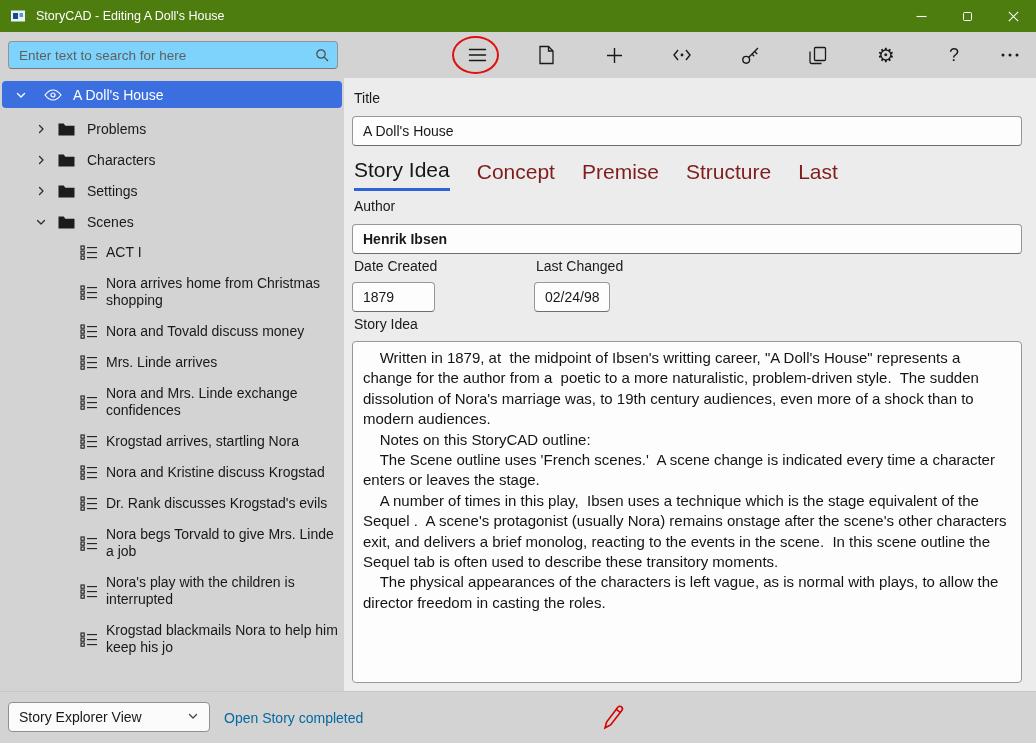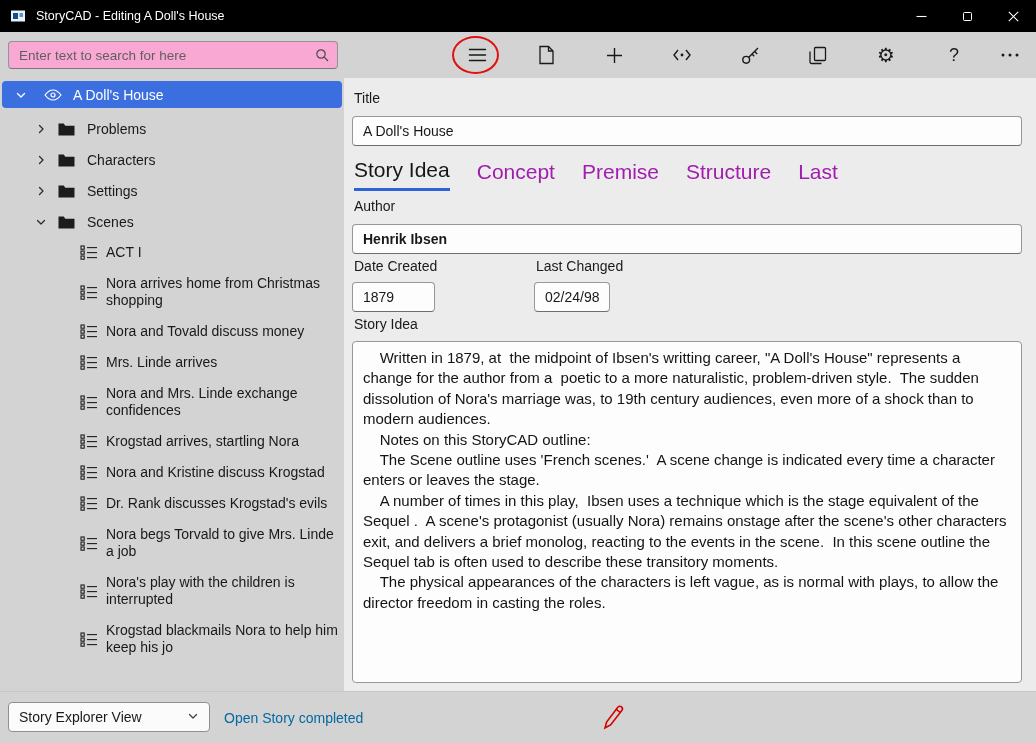--- a/index.html
+++ b/index.html
@@ -5,30 +5,30 @@
   * { box-sizing: border-box; margin: 0; padding: 0; }
   html,body { width:1036px; height:743px; }
   body {
     position: relative;
     background:#d3d3d3;
     font-family:"Liberation Sans","DejaVu Sans",sans-serif;
     overflow:hidden;
     color:#191919;
   }
   
-  .titlebar{position:absolute;top:0;left:0;right:0;height:32px;background:#000000;display:flex;align-items:center;color:#fff;}
+  .titlebar{position:absolute;top:0;left:0;right:0;height:32px;background:#4d7c0f;display:flex;align-items:center;color:#fff;}
   .appicon{margin-left:10px;display:flex;}
   .wtitle{margin-left:10px;font-size:12.5px;}
   .wbtns{margin-left:auto;display:flex;height:100%;}
   .wbtn{width:46px;height:100%;display:flex;align-items:center;justify-content:center;background:none;border:0;}
   .maxglyph{width:9px;height:9px;border:1.2px solid #fff;border-radius:1.5px;display:block;}
   
   .toolbar{position:absolute;top:32px;left:0;right:0;height:46px;background:#d3d3d3;}
   .searchbox{position:absolute;left:8px;top:9px;width:330px;height:28px;}
-  .searchinput{width:100%;height:100%;background:#f9a8d4;border:1px solid #939393;border-bottom-color:#787878;border-radius:4px;padding:0 30px 0 10px;font-family:inherit;font-size:13.5px;color:#333;}
+  .searchinput{width:100%;height:100%;background:#7dd3fc;border:1px solid #939393;border-bottom-color:#787878;border-radius:4px;padding:0 30px 0 10px;font-family:inherit;font-size:13.5px;color:#333;}
   .searchinput::placeholder{color:#5f5f5f;}
   .searchicon{position:absolute;right:9px;top:7px;}
   .tbtn{position:absolute;top:10px;width:26px;height:26px;display:flex;align-items:center;justify-content:center;background:none;border:0;color:#191919;font-family:inherit;}
   .gearglyph{font-size:20px;line-height:1;}
   .helpglyph{font-size:18px;line-height:1;}
   .annotcircle{position:absolute;left:452px;top:36px;width:47px;height:38px;border:2.6px solid #e01010;border-radius:50%;z-index:5;}
   
   .sidebar{position:absolute;top:78px;left:0;width:344px;bottom:52px;background:#d3d3d3;overflow:hidden;font-size:14px;}
   .trow{display:flex;align-items:center;}
   .chev{width:14px;display:flex;justify-content:center;flex:none;color:#2c2c2c;}
@@ -40,21 +40,21 @@
   .folderrow .ticon{margin-left:10px;display:flex;}
   .folderrow .tlabel{margin-left:12px;}
   .scenerow{padding:7px 4px 7px 80px;}
   .scenerow .ticon{display:flex;flex:none;}
   .scenerow .tlabel{margin-left:8px;max-width:234px;line-height:17px;}
   
   .content{position:absolute;left:344px;top:78px;right:0;bottom:52px;background:#ececec;}
   .flabel{position:absolute;left:10px;font-size:14px;color:#191919;}
   .field{position:absolute;height:30px;background:#fdfdfd;border:1px solid #979797;border-bottom-color:#6e6e6e;border-radius:4px;font-family:inherit;font-size:14px;color:#191919;padding:0 10px;}
   .tabs{position:absolute;left:10px;top:80px;display:flex;gap:27px;}
-  .tab{font-size:21px;color:#a21caf;padding-bottom:6px;background:none;border:0;font-family:inherit;}
+  .tab{font-size:21px;color:#7f1d1d;padding-bottom:6px;background:none;border:0;font-family:inherit;}
   .tab.active{color:#161616;border-bottom:3px solid #2e62d9;}
   .bigtext{position:absolute;left:8px;right:14px;top:263px;height:342px;resize:none;background:#fdfdfd;border:1px solid #979797;border-radius:4px;padding:6px 10px;font-family:inherit;font-size:15px;line-height:1.36;color:#141414;white-space:pre-wrap;overflow:hidden;}
   
   .statusbar{position:absolute;left:0;right:0;bottom:0;height:52px;background:#d3d3d3;border-top:1px solid #c6c6c6;}
   .combo{position:absolute;left:8px;top:10px;width:202px;height:30px;background:#fbfbfb;border:1px solid #8f8f8f;border-radius:4px;display:flex;align-items:center;justify-content:space-between;padding:0 10px;font-size:14px;color:#191919;}
   .statustext{position:absolute;left:224px;top:18px;font-size:14px;color:#0369a1;}
   .pencil{position:absolute;left:600px;top:9px;z-index:5;}
 </style>
 </head>
 <body>

